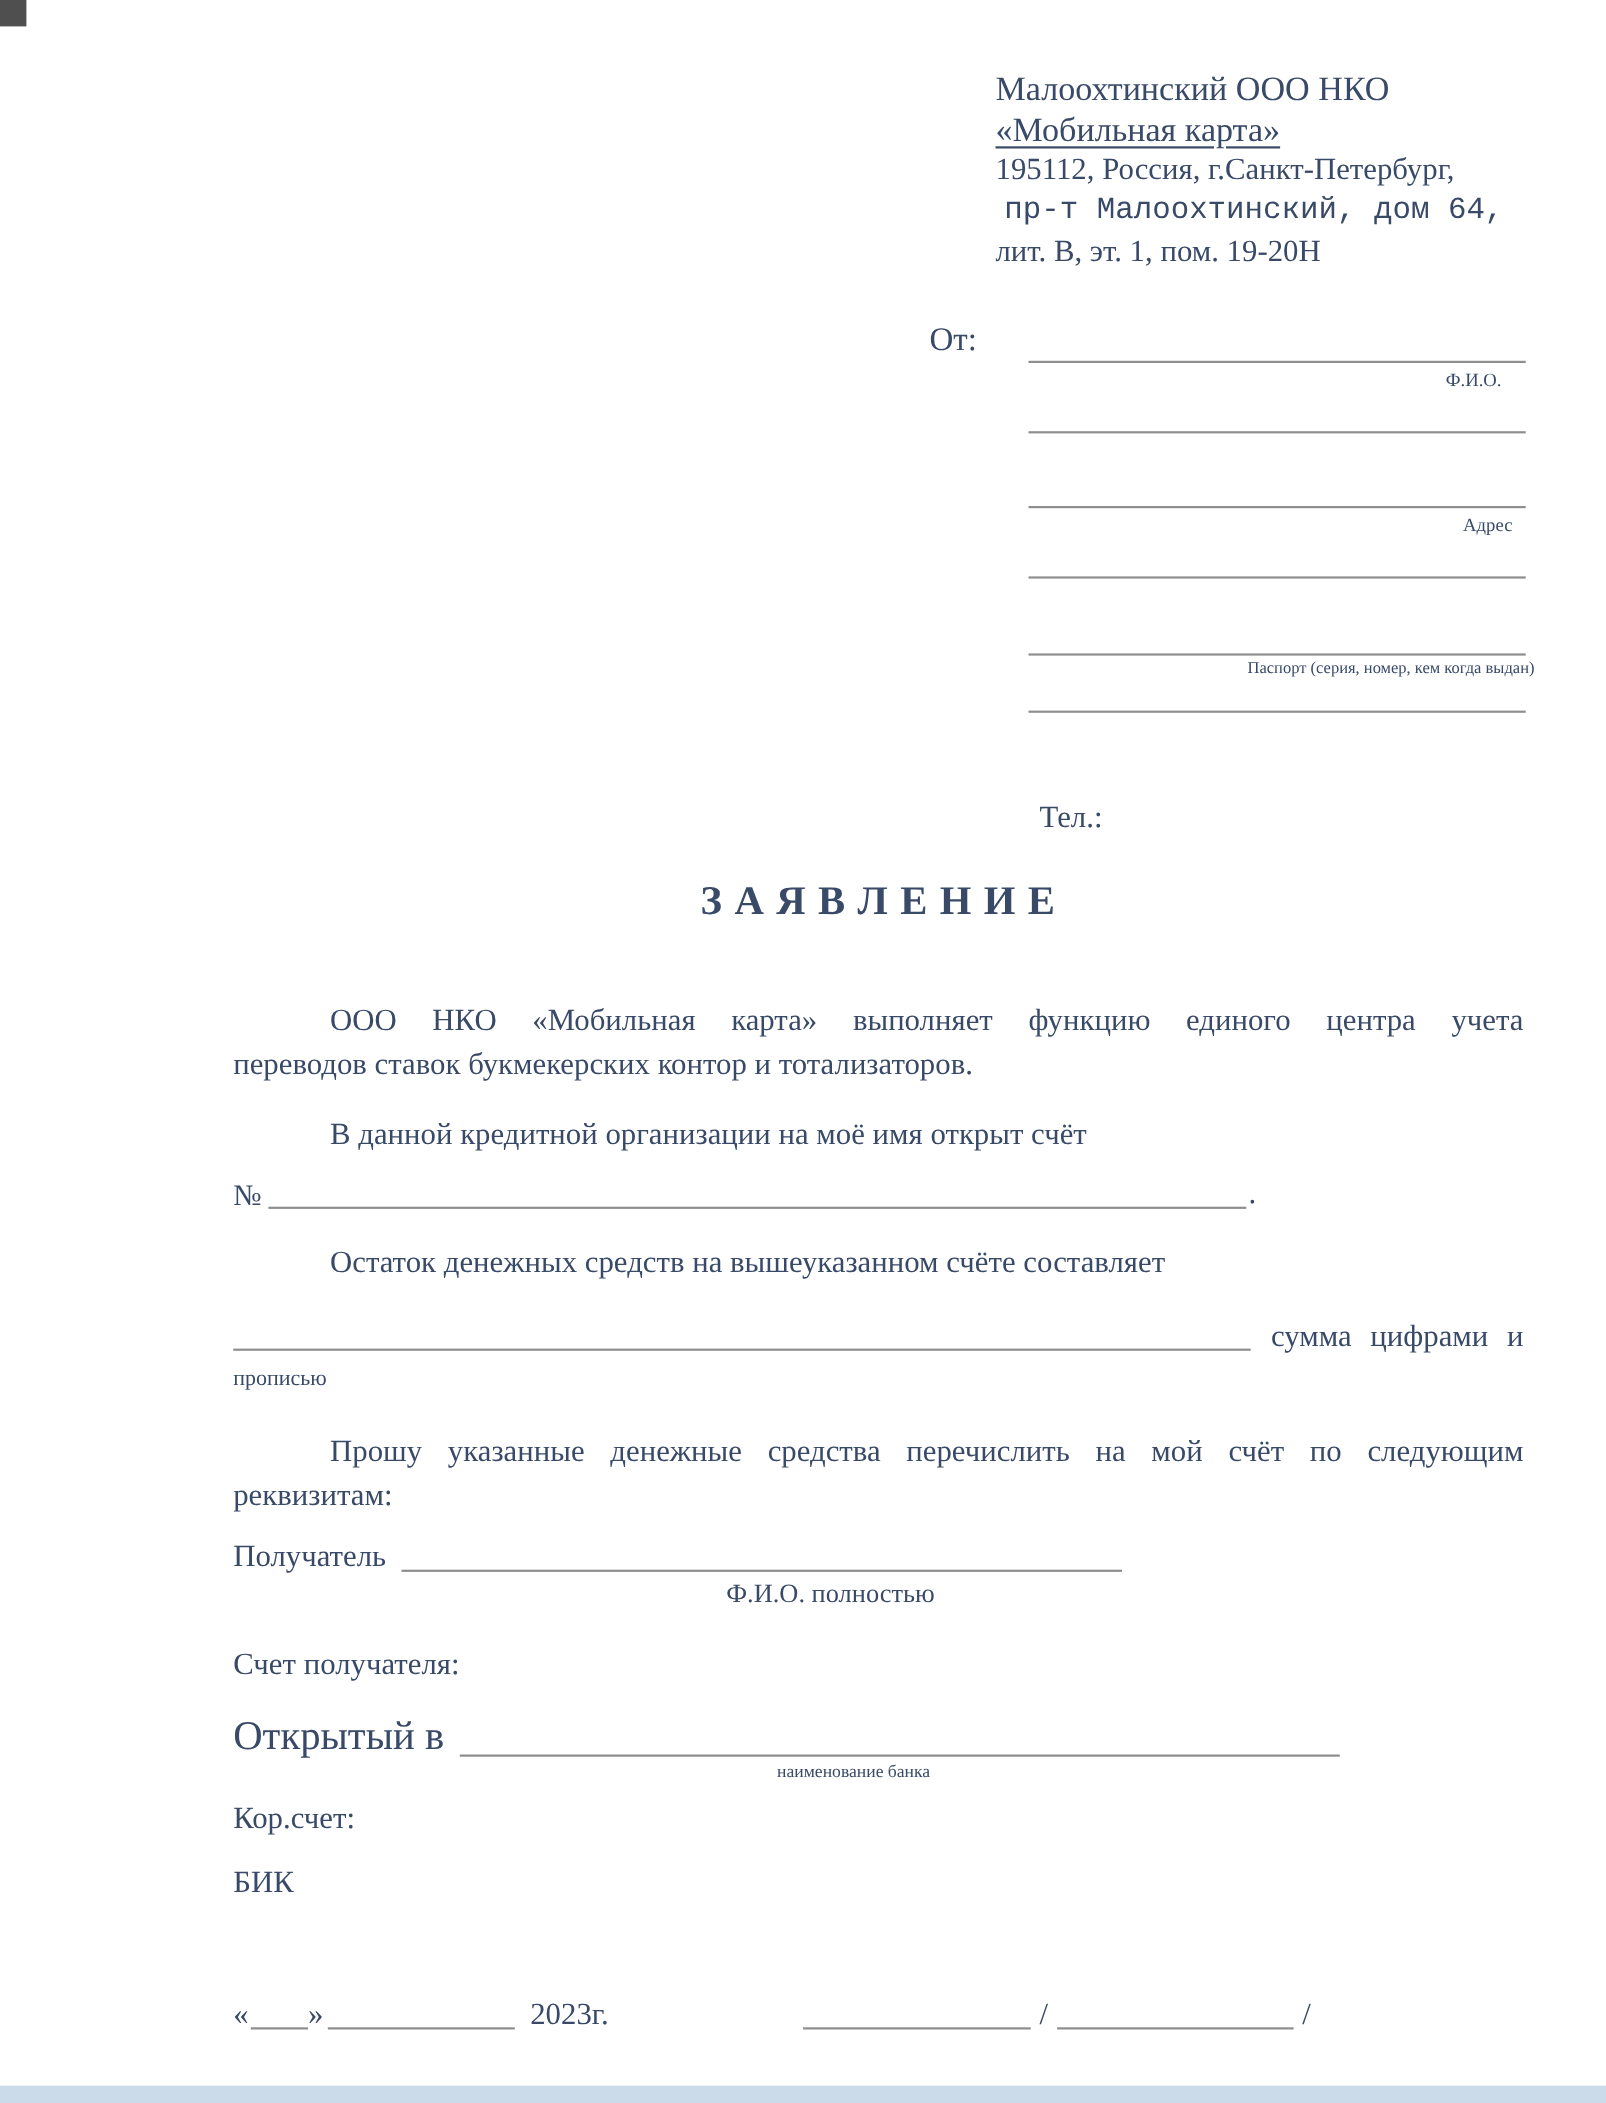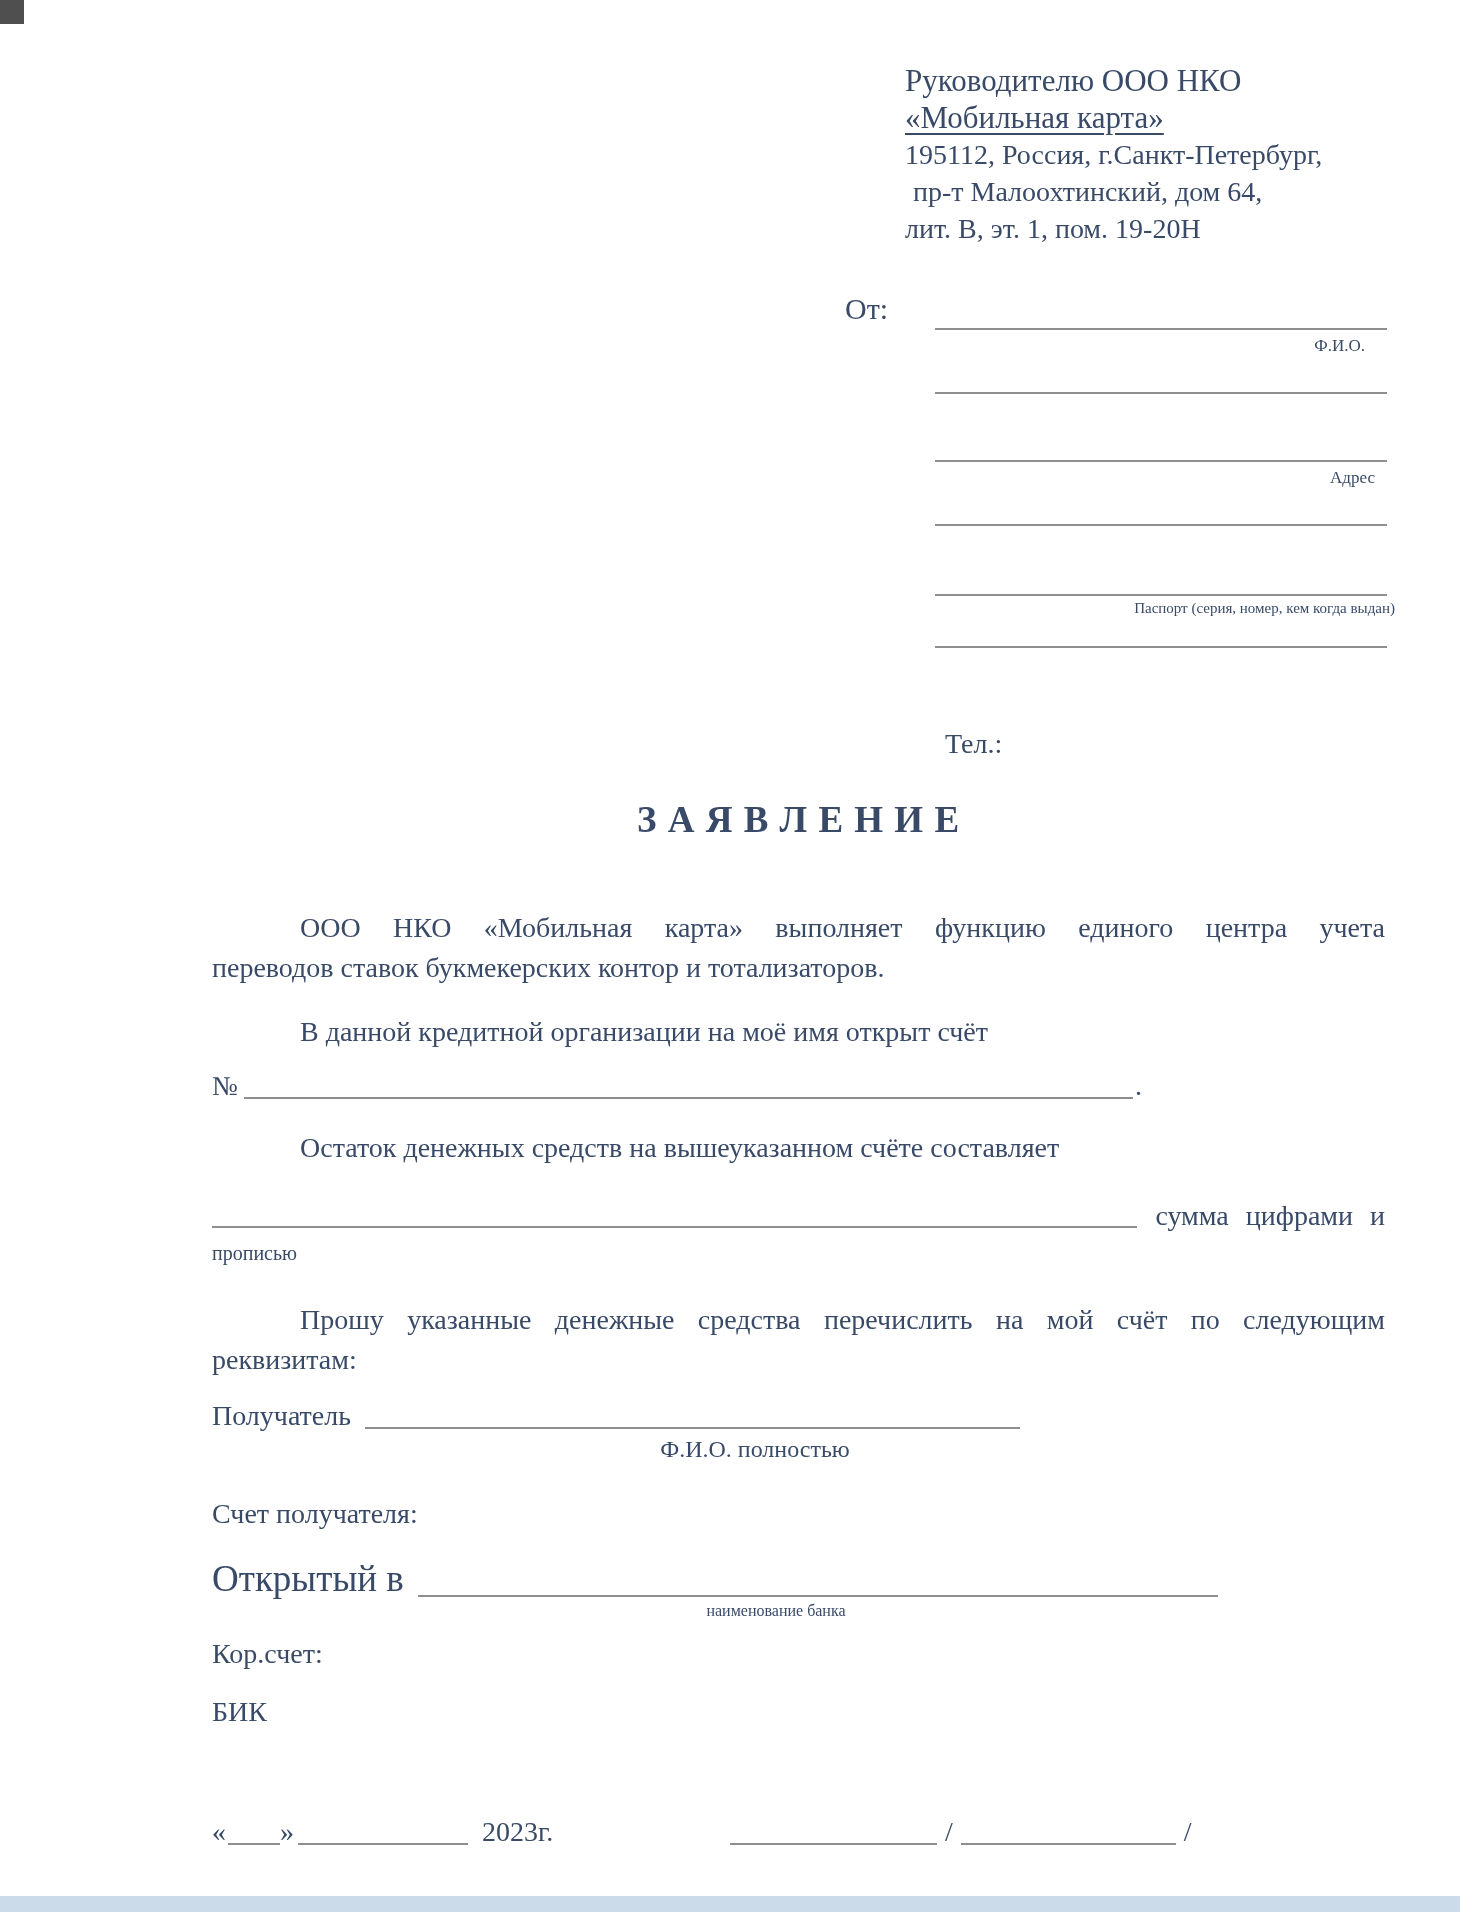--- a/index.html
+++ b/index.html
@@ -14,21 +14,21 @@
   .row { display:flex; align-items:flex-end; }
   .jlast { text-align:justify; text-align-last:justify; }
 
   .corner { position:absolute; left:0; top:0; width:24px; height:24px; background:var(--corner,#4f4f4f); }
   .bottom-strip { position:absolute; left:0; top:1896px; width:1460px; height:16px; background:var(--strip,#ccdbe9); }
 
   .recipient { position:absolute; left:905px; top:62px; width:490px; line-height:37px; }
   .r-line { font-size:28px; }
   .r-line.big { font-size:31px; }
   .r-line.underline { text-decoration:underline; text-underline-offset:5px; text-decoration-thickness:2px; }
-  .r-line.indent1 { padding-left:8px; }
+  .r-line.indent1 { padding-left:8px;font-family:Liberation Mono, monospace; }
 
   .from-label { left:845px; top:292px; font-size:30px; }
   .fline { left:935px; width:452px; }
   .fl1{top:308px;} .fl2{top:372px;} .fl3{top:440px;} .fl4{top:504px;} .fl5{top:574px;} .fl6{top:626px;}
   .cap { text-align:right; }
   .cap-fio  { left:935px; top:336px; width:430px; font-size:17px; }
   .cap-addr { left:935px; top:468px; width:440px; font-size:17px; }
   .cap-pass { left:935px; top:600px; width:460px; font-size:15px; }
 
   .phone { left:945px; top:728px; font-size:28px; }
@@ -77,21 +77,21 @@
   .sig-row .slash { margin:0 8px; }
 </style>
 </head>
 <body>
 
 <div class="page">
 
   <div class="corner"></div>
 
   <div class="recipient">
-    <div class="r-line big">Руководителю ООО НКО</div>
+    <div class="r-line big">Малоохтинский ООО НКО</div>
     <div class="r-line big underline">«Мобильная карта»</div>
     <div class="r-line">195112, Россия, г.Санкт-Петербург,</div>
     <div class="r-line indent1">пр-т Малоохтинский, дом 64,</div>
     <div class="r-line">лит. В, эт. 1, пом. 19-20Н</div>
   </div>
 
   <div class="abs from-label">От:</div>
 
   <div class="abs blank fline fl1"></div>
   <div class="abs cap cap-fio">Ф.И.О.</div>

